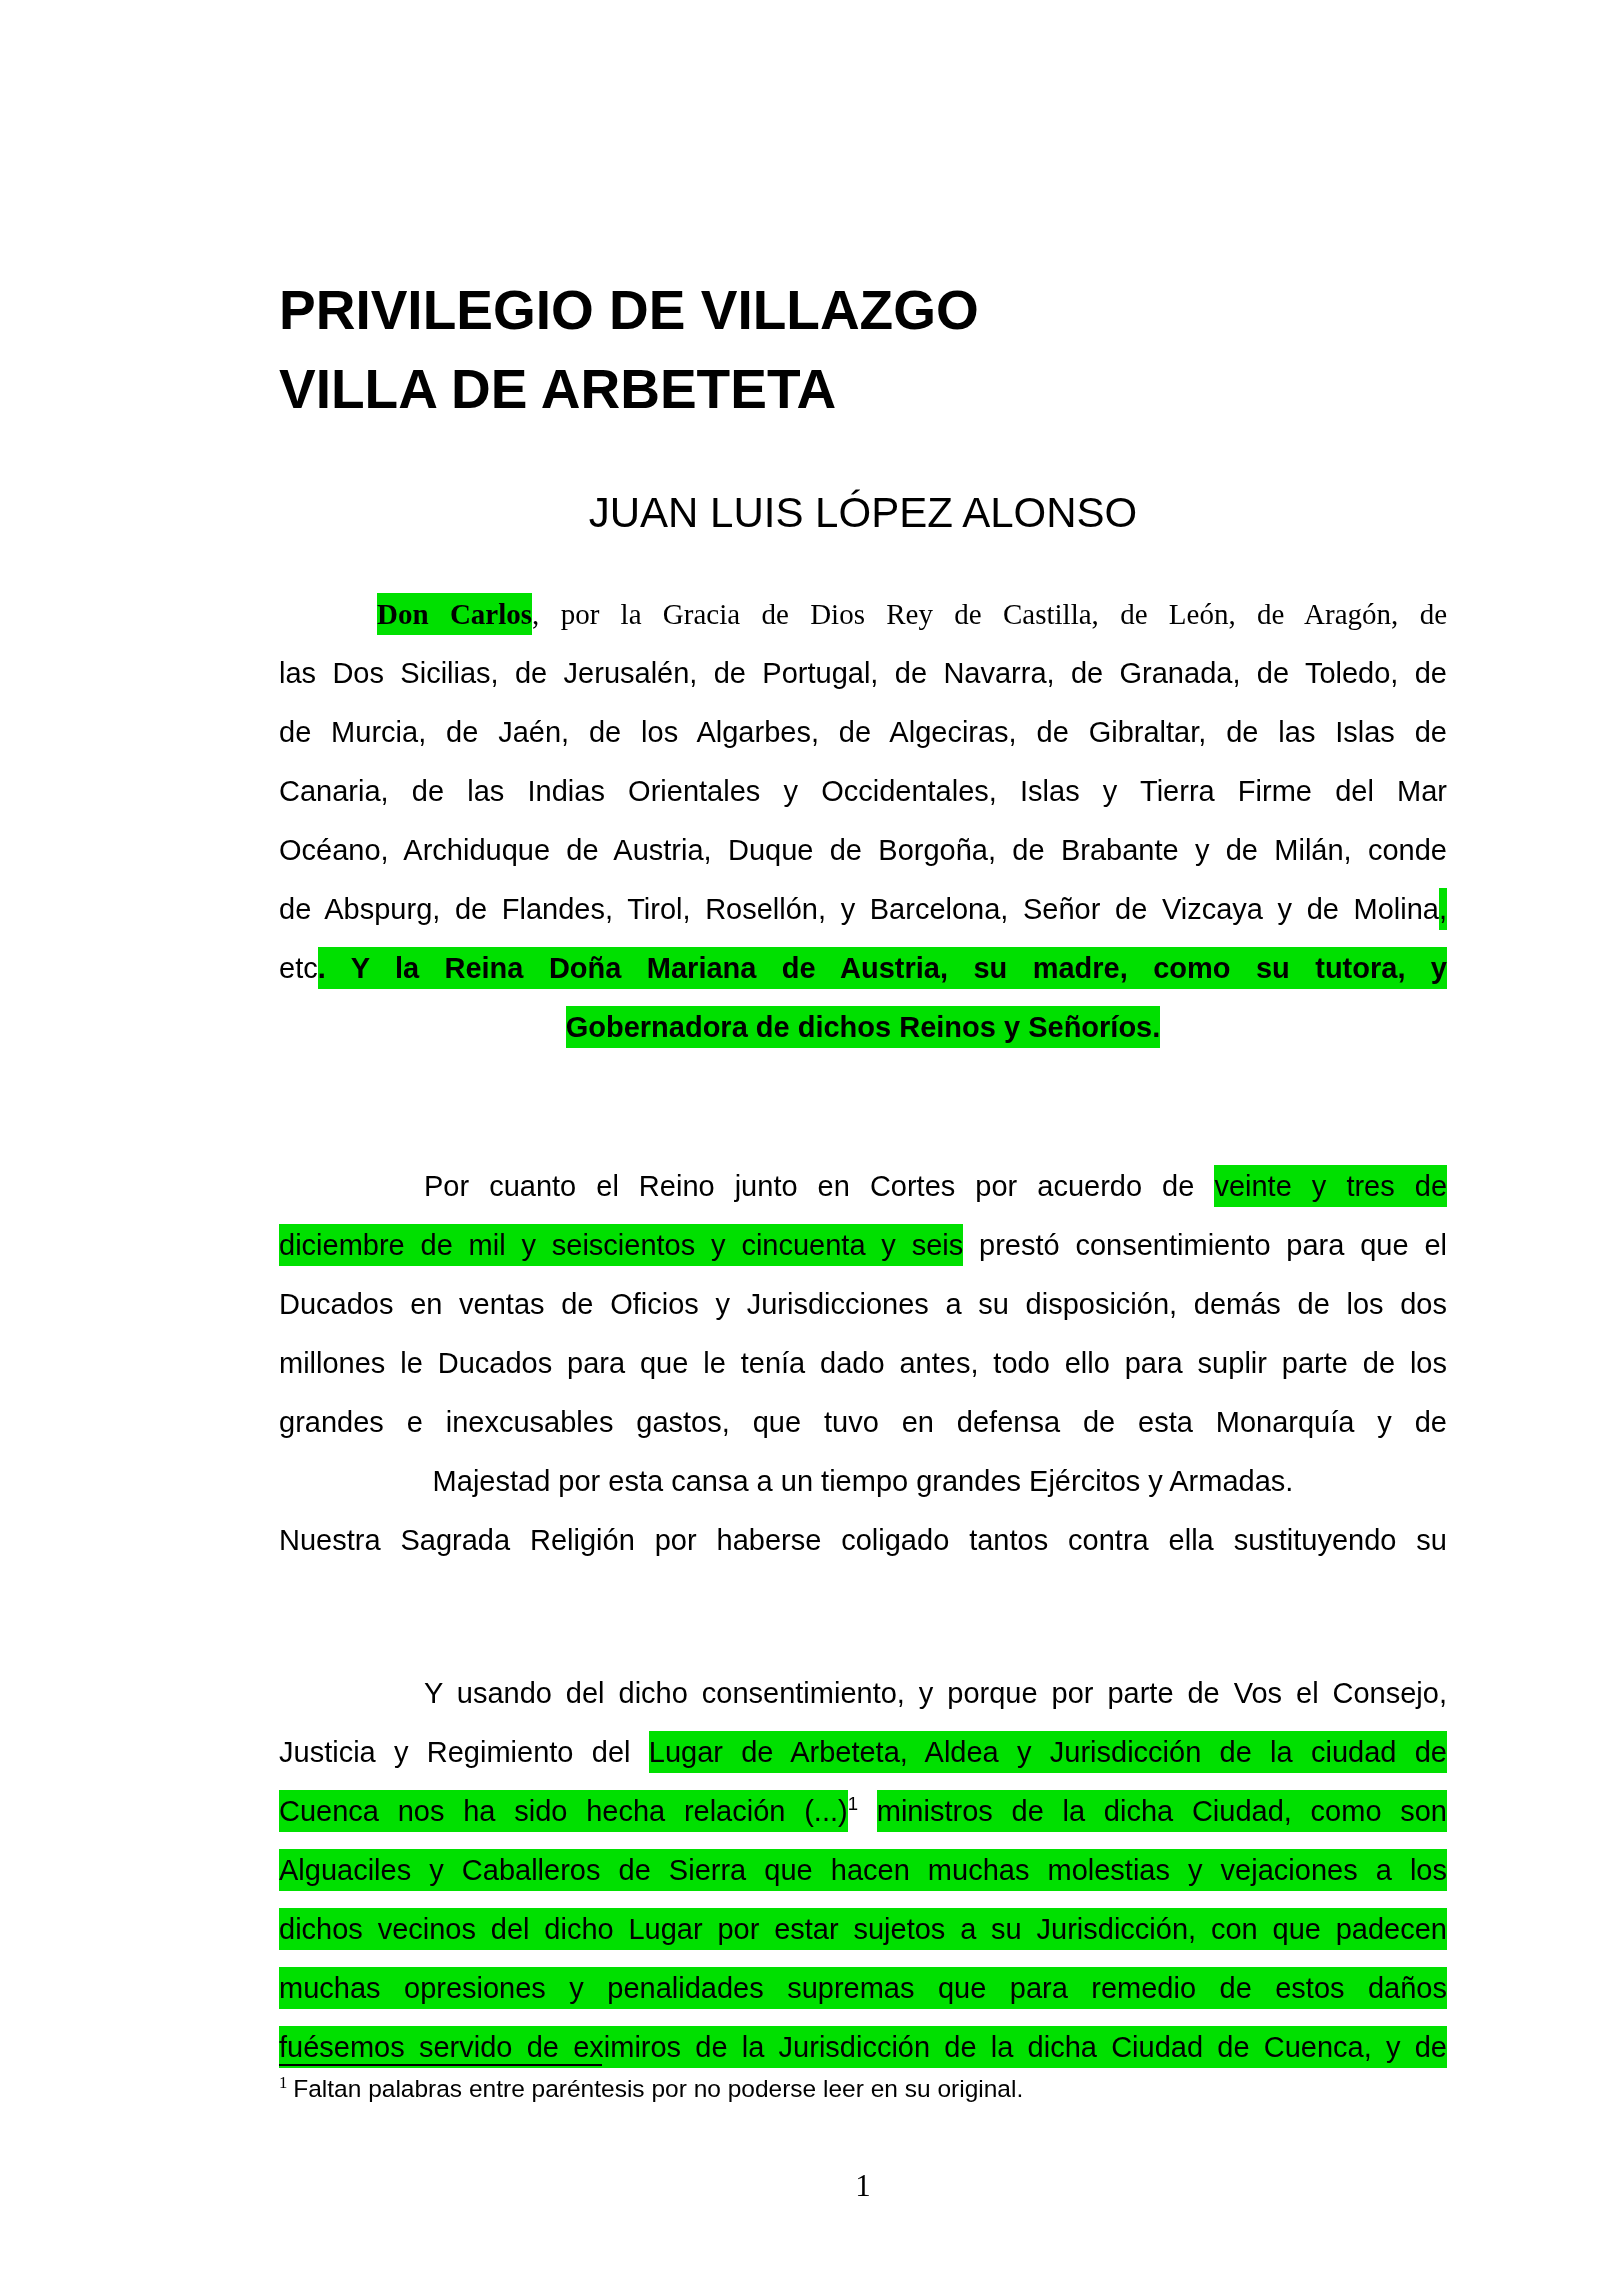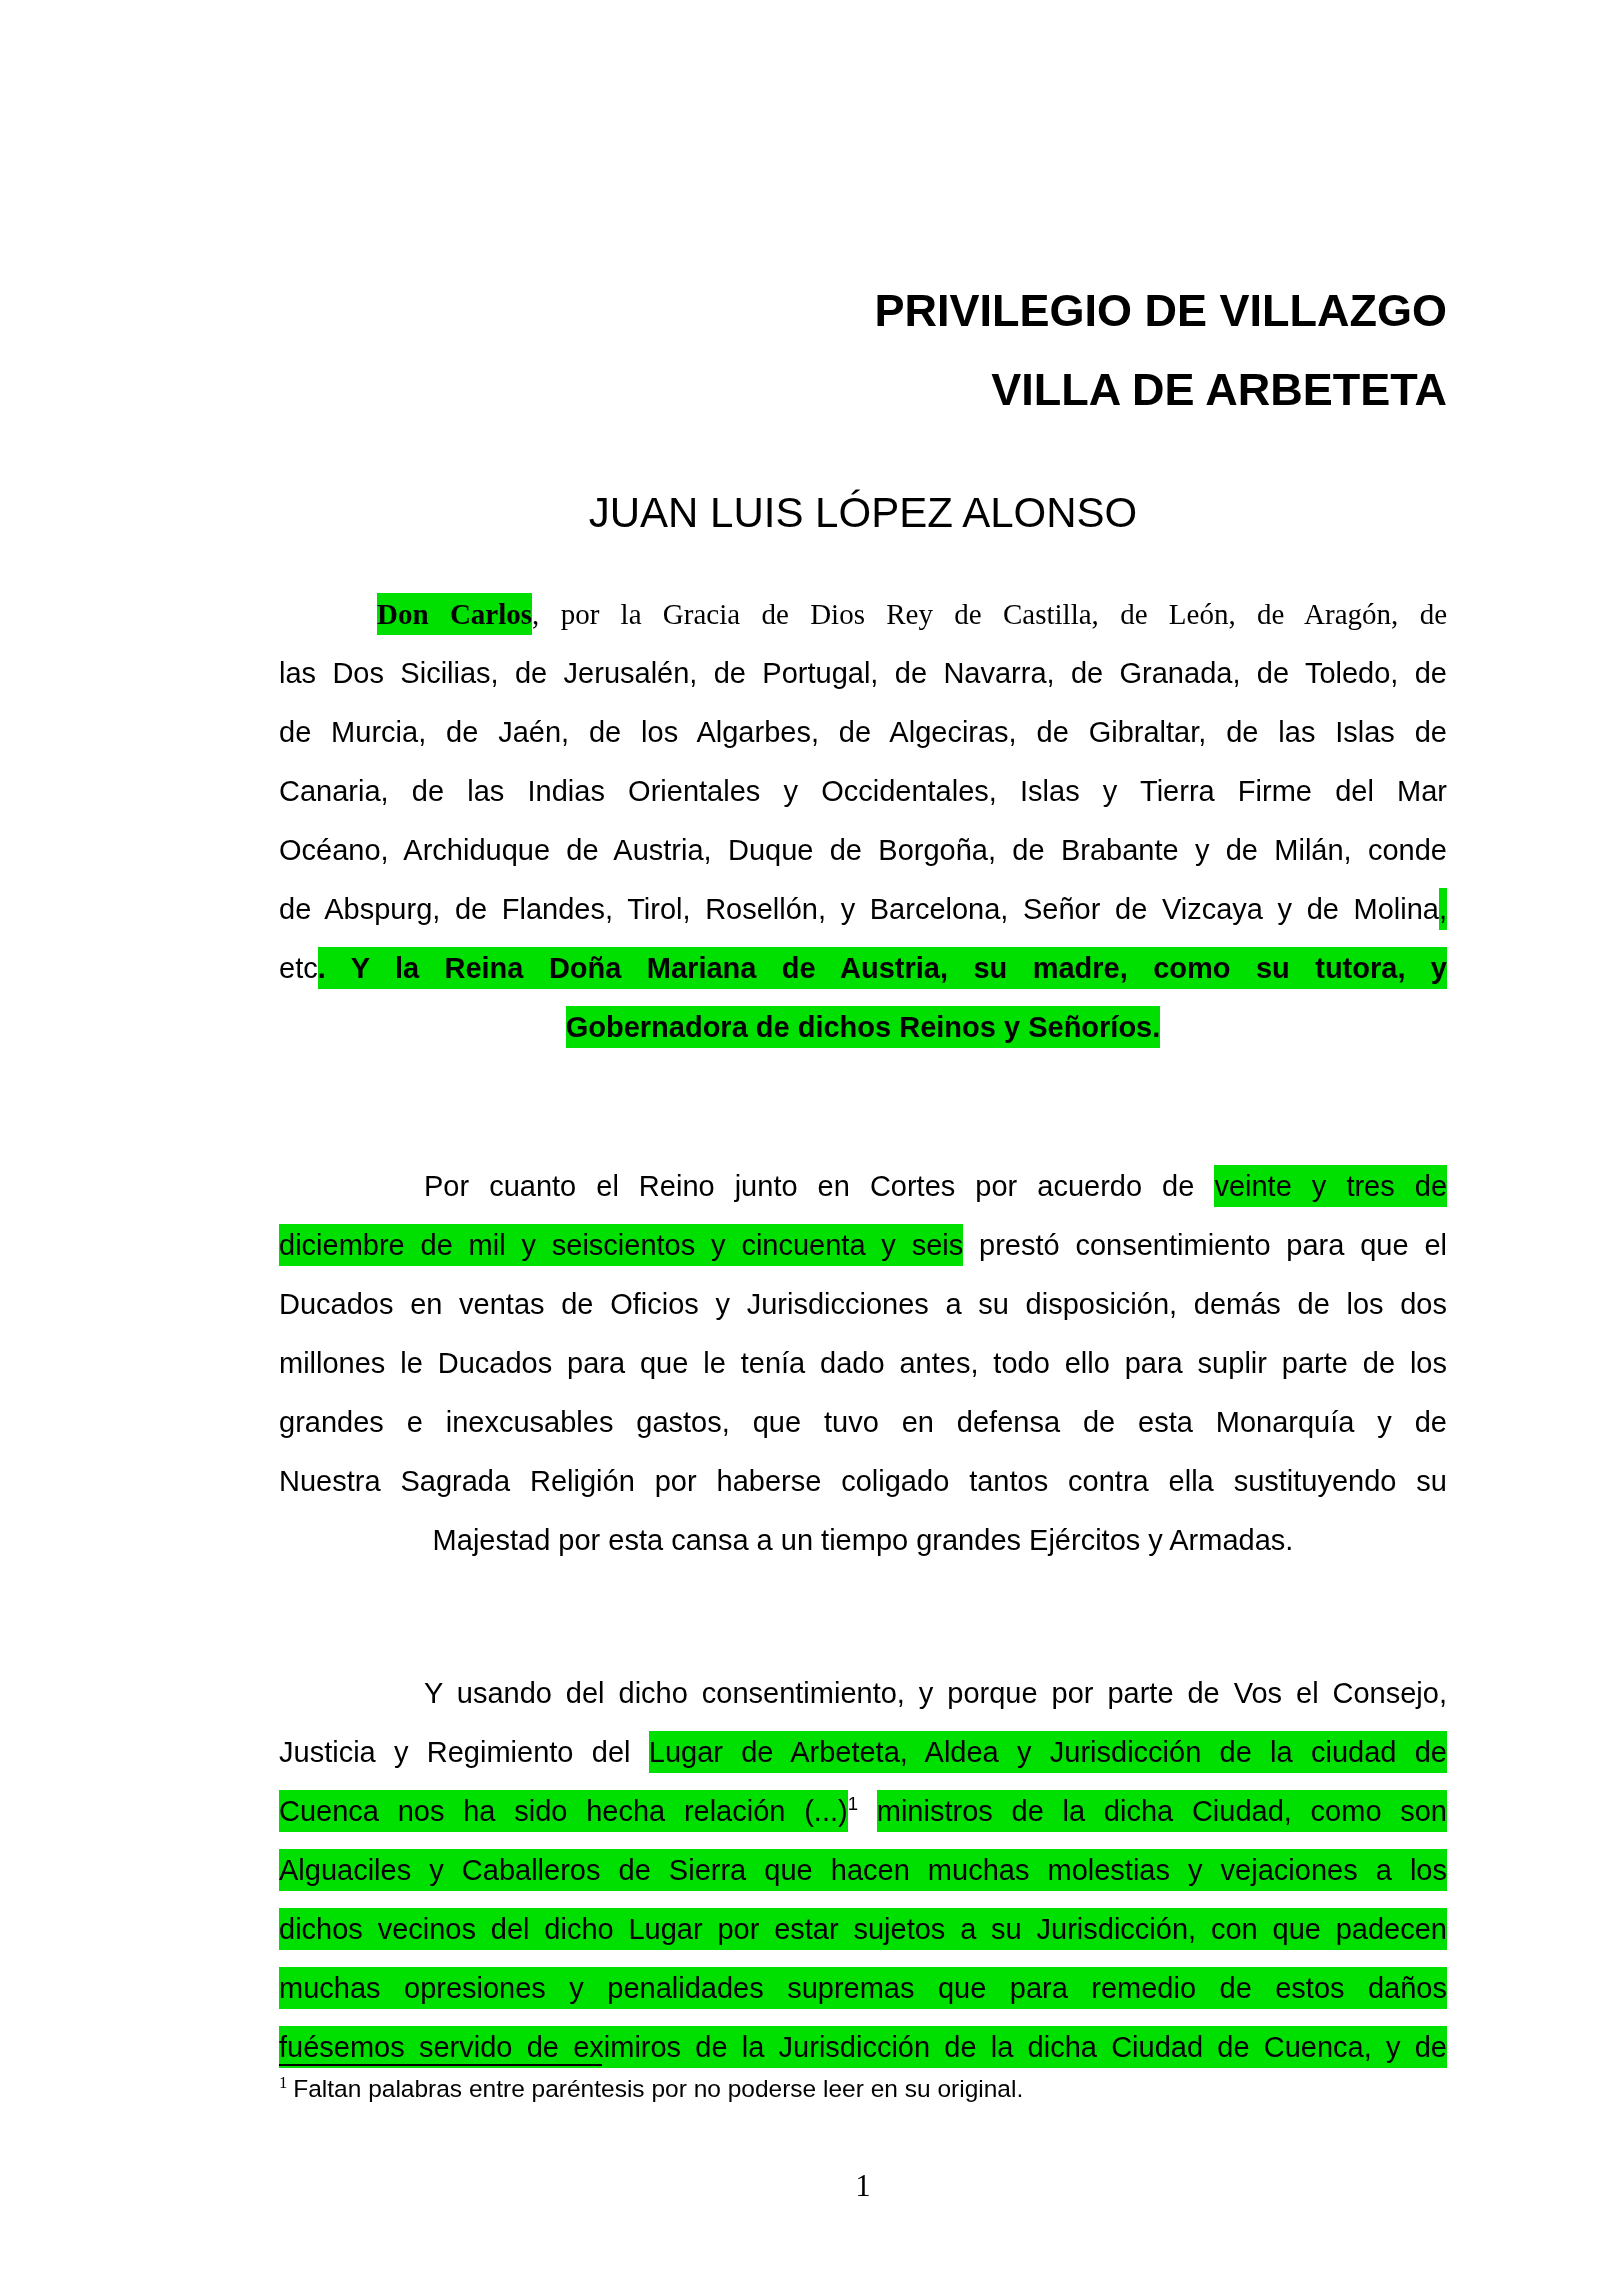--- a/index.html
+++ b/index.html
@@ -7,23 +7,23 @@
     position:relative;
     width:1620px; height:2293px;
     background:#ffffff;
     font-family:"Liberation Sans", sans-serif;
     color:#000;
     overflow:hidden;
   }
   .abs { position:absolute; }
   .doc-title {
     top:271px; left:279px; width:1168px;
-    text-align:right;
+    text-align:left;
     font-weight:bold;
-    font-size:45px;
+    font-size:55px;
     line-height:79px;
     letter-spacing:0px;
   }
   .doc-subtitle {
     top:488px; left:279px; width:1168px;
     text-align:center;
     font-size:42px;
     line-height:49px;
   }
   .body-block { left:279px; width:1168px; }
@@ -94,22 +94,22 @@
       <div class="line just"><span class="seg">de Abspurg, de Flandes, Tirol, Rosellón, y Barcelona, Señor de Vizcaya y de Molina</span><span class="seg hl">,</span></div>
       <div class="line just"><span class="seg">etc</span><span class="seg hl b">. Y la Reina Doña Mariana de Austria, su madre, como su tutora, y</span></div>
       <div class="line"><span class="seg hl b">Gobernadora de dichos Reinos y Señoríos.</span></div>
     </div>
   <div class="abs body-block p2">
       <div class="line just" style="padding-left: 145px;"><span class="seg">Por cuanto el Reino junto en Cortes por acuerdo de </span><span class="seg hl">veinte y tres de</span></div>
       <div class="line just"><span class="seg hl">diciembre de mil y seiscientos y cincuenta y seis</span><span class="seg"> prestó consentimiento para que el</span></div>
       <div class="line just"><span class="seg">Ducados en ventas de Oficios y Jurisdicciones a su disposición, demás de los dos</span></div>
       <div class="line just"><span class="seg">millones le Ducados para que le tenía dado antes, todo ello para suplir parte de los</span></div>
       <div class="line just"><span class="seg">grandes e inexcusables gastos, que tuvo en defensa de esta Monarquía y de</span></div>
+      <div class="line"><span class="seg">Majestad por esta cansa a un tiempo grandes Ejércitos y Armadas.</span></div>
       <div class="line just"><span class="seg">Nuestra Sagrada Religión por haberse coligado tantos contra ella sustituyendo su</span></div>
-      <div class="line"><span class="seg">Majestad por esta cansa a un tiempo grandes Ejércitos y Armadas.</span></div>
     </div>
   <div class="abs body-block p3">
       <div class="line just" style="padding-left: 145px;"><span class="seg">Y usando del dicho consentimiento, y porque por parte de Vos el Consejo,</span></div>
       <div class="line just"><span class="seg">Justicia y Regimiento del </span><span class="seg hl">Lugar de Arbeteta, Aldea y Jurisdicción de la ciudad de</span></div>
       <div class="line just"><span class="seg hl">Cuenca nos ha sido hecha relación (...)</span><span class="seg sup">1</span><span class="seg"> </span><span class="seg hl">ministros de la dicha Ciudad, como son</span></div>
       <div class="line just"><span class="seg hl">Alguaciles y Caballeros de Sierra que hacen muchas molestias y vejaciones a los</span></div>
       <div class="line just"><span class="seg hl">dichos vecinos del dicho Lugar por estar sujetos a su Jurisdicción, con que padecen</span></div>
       <div class="line just"><span class="seg hl">muchas opresiones y penalidades supremas que para remedio de estos daños</span></div>
       <div class="line just"><span class="seg hl">fuésemos servido de eximiros de la Jurisdicción de la dicha Ciudad de Cuenca, y de</span></div>
     </div>

